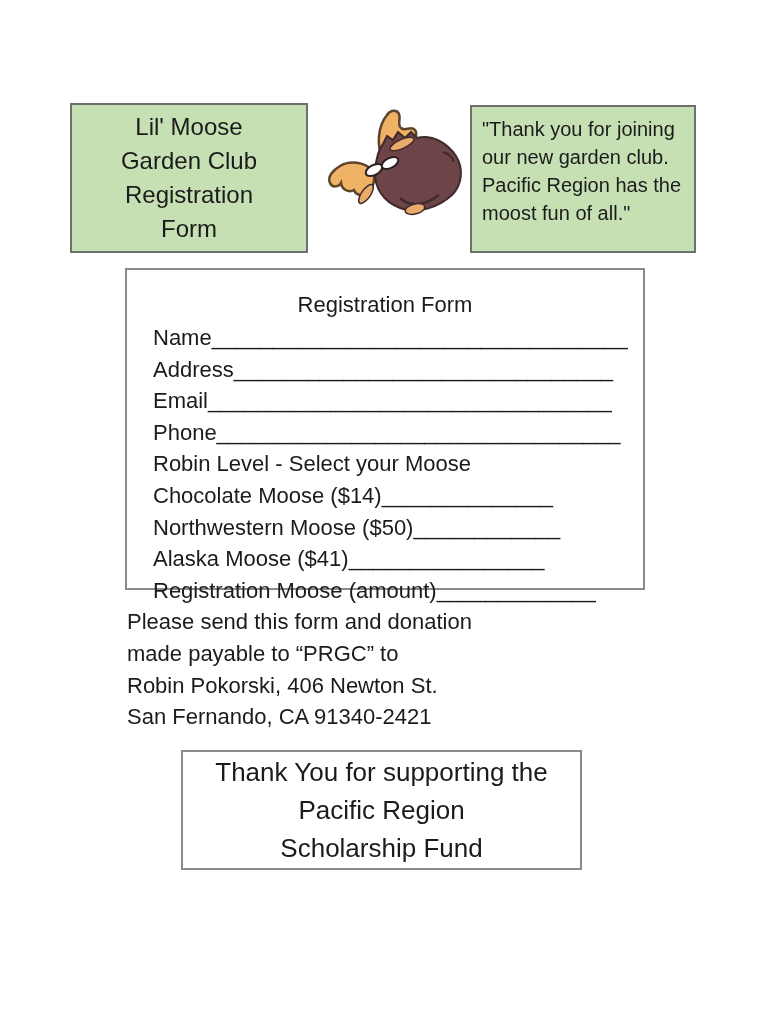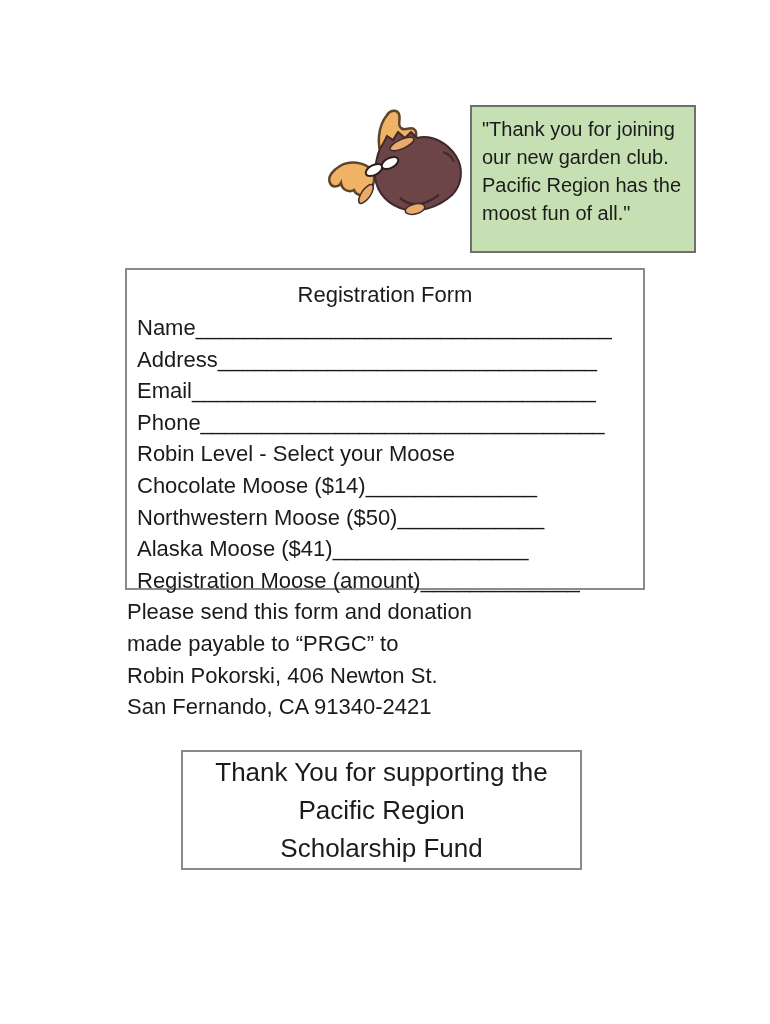--- a/index.html
+++ b/index.html
@@ -32,44 +32,50 @@
     position: absolute; left: 326px; top: 102px; width: 140px; height: 128px;
   }
   .white-box {
     position: absolute;
     background: #ffffff;
     border: 2px solid #8a8a8a;
     box-sizing: border-box;
   }
   .form-box {
     left: 125px; top: 268px; width: 520px; height: 322px;
-    padding-top: 8px;
+    padding-top: 18px;
     font-size: 22px;
   }
   .form-title {
     text-align: center; line-height: 34px;
   }
   .field-row {
     padding-left: 10px; line-height: 31.6px; white-space: nowrap;
-    overflow: hidden; text-align: left;
+    overflow: hidden; text-align: left; margin-left: 16px;
   }
   .center-row {
     text-align: left; line-height: 31.6px; white-space: nowrap;
   }
   .footer-box {
     left: 181px; top: 750px; width: 401px; height: 120px;
     display: flex; flex-direction: column; justify-content: center;
     text-align: center; font-size: 26px; line-height: 38px;
   }
 </style>
 </head>
 <body>
 
 <div class="canvas">
 
+  <div class="green-box title-box">
+    <div>Lil' Moose</div>
+    <div>Garden Club</div>
+    <div>Registration</div>
+    <div>Form</div>
+  </div>
 
   <div class="moose-wrap">
     <svg viewBox="0 0 140 128" width="140" height="128" aria-hidden="true">
 
       <path d="M46,68 C38,60 24,58 14,64 C7,68 1,75 4,81 C6,86 13,85 15,81 C16,88 23,91 28,88 C30,94 39,95 43,90 C48,84 50,75 46,68 Z" fill="#f0b264" stroke="#5d452c" stroke-width="2.5"></path>
 
       <path d="M57,56 C50,44 52,24 61,13 C64,8 71,7 73,12 C75,17 71,23 75,26 C79,30 85,23 89,28 C93,33 87,39 89,44 C91,50 97,49 96,55 C95,62 80,67 70,64 C63,62 59,60 57,56 Z" fill="#f0b264" stroke="#5d452c" stroke-width="2.5"></path>
 
       <path d="M57,42 L61,34 L67,38 L72,30 L79,36 L85,30 L91,36 C107,32 122,42 130,54 C138,67 136,83 126,93 C113,105 91,113 74,106 C58,100 48,86 49,69 C50,58 52,48 57,42 Z" fill="#6d4448" stroke="#3f2a2c" stroke-width="2"></path>
 

